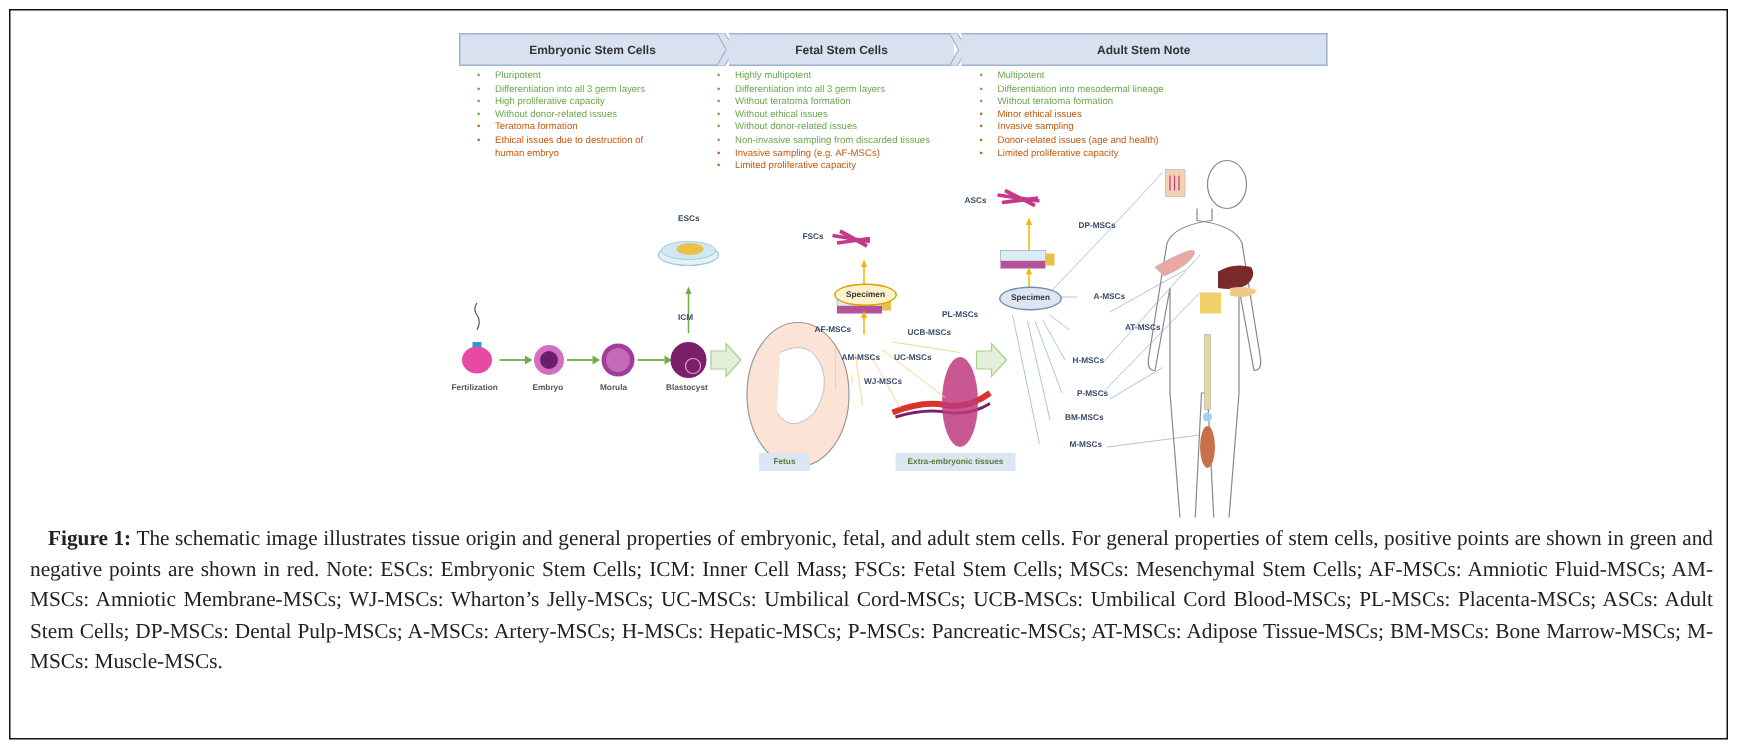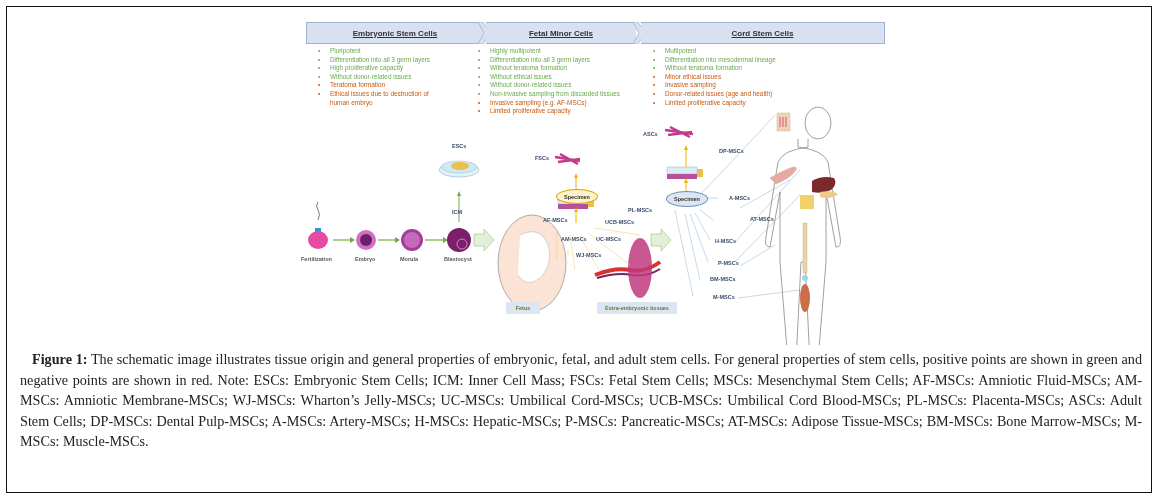--- a/index.html
+++ b/index.html
@@ -1,19 +1,19 @@
 <!DOCTYPE html>
 <html><head>
 <meta charset="utf-8">
 <style>
   html, body { margin:0; padding:0; background:#fff; }
   body { width:1160px; height:501px; position:relative; overflow:hidden; font-family:"Liberation Sans", sans-serif; }
   .frame { position:absolute; left:6px; top:6px; width:1146px; height:487px; border:1px solid #111; box-sizing:border-box; }
   .figure { position:absolute; left:0; top:0; width:1160px; height:345px; }
-  .hdr { position:absolute; top:22px; height:20px; background:#d7e1ef; border-top:1px solid #9fb3cf; border-bottom:1px solid #9fb3cf; font-size:8px; font-weight:bold; color:#333; display:flex; align-items:center; justify-content:center;text-decoration:underline; }
+  .hdr { position:absolute; top:22px; height:20px; background:#d7e1ef; border-top:1px solid #9fb3cf; border-bottom:1px solid #9fb3cf; font-size:8px; font-weight:bold; color:#333; display:flex; align-items:center; justify-content:center; }
   .hdr-chev { position:absolute; top:22px; width:12px; height:22px; }
   ul.props { position:absolute; list-style:none; margin:0; padding:0; font-size:6.4px; line-height:8.6px; }
   ul.props li { position:relative; padding-left:14px; white-space:nowrap; }
   ul.props li::before { content:"•"; position:absolute; left:2px; }
   ul.props li.pos { color:#6aa84f; }
   ul.props li.neg { color:#c55a11; }
   .lbl { position:absolute; font-size:5.5px; font-weight:bold; color:#3a4a6b; white-space:nowrap; }
   .stage-lbl { position:absolute; font-size:5.5px; font-weight:bold; color:#555; white-space:nowrap; }
   .tissue-box { position:absolute; background:#dce6f2; font-size:5.5px; font-weight:bold; color:#5b7a3a; display:flex; align-items:center; justify-content:center; }
   .specimen { position:absolute; font-size:5.5px; font-weight:bold; color:#333; display:flex; align-items:center; justify-content:center; border-radius:50%; }
@@ -24,25 +24,25 @@
 <body>
 
 <div class="frame"></div>
 
 <div class="figure">
 
   <div class="hdr" style="left:306px;width:176px;border-left:1px solid #9fb3cf;">Embryonic Stem Cells</div>
   <svg class="hdr-chev" style="left:478px;" viewBox="0 0 12 22">
       <polygon points="0,0 5,0 12,11 5,22 0,22 6,11" fill="#d7e1ef" stroke="#9fb3cf" stroke-width="0.8"></polygon>
     </svg>
-  <div class="hdr" style="left:486px;width:150px;">Fetal Minor Cells</div>
+  <div class="hdr" style="left:486px;width:150px;">Fetal Stem Cells</div>
   <svg class="hdr-chev" style="left:633px;" viewBox="0 0 12 22">
       <polygon points="0,0 5,0 12,11 5,22 0,22 6,11" fill="#d7e1ef" stroke="#9fb3cf" stroke-width="0.8"></polygon>
     </svg>
-  <div class="hdr" style="left:641px;width:243px;border-right:1px solid #9fb3cf;">Cord Stem Cells</div>
+  <div class="hdr" style="left:641px;width:243px;border-right:1px solid #9fb3cf;">Adult Stem Note</div>
 
   <ul class="props" id="list-embryonic" style="left:316px;top:47px;">
       <li class="pos">Pluripotent</li>
       <li class="pos">Differentiation into all 3 germ layers</li>
       <li class="pos">High proliferative capacity</li>
       <li class="pos">Without donor-related issues</li>
       <li class="neg">Teratoma formation</li>
       <li class="neg">Ethical issues due to destruction of</li>
       <li class="neg cont" style="list-style: none;">human embryo</li>
     </ul>

